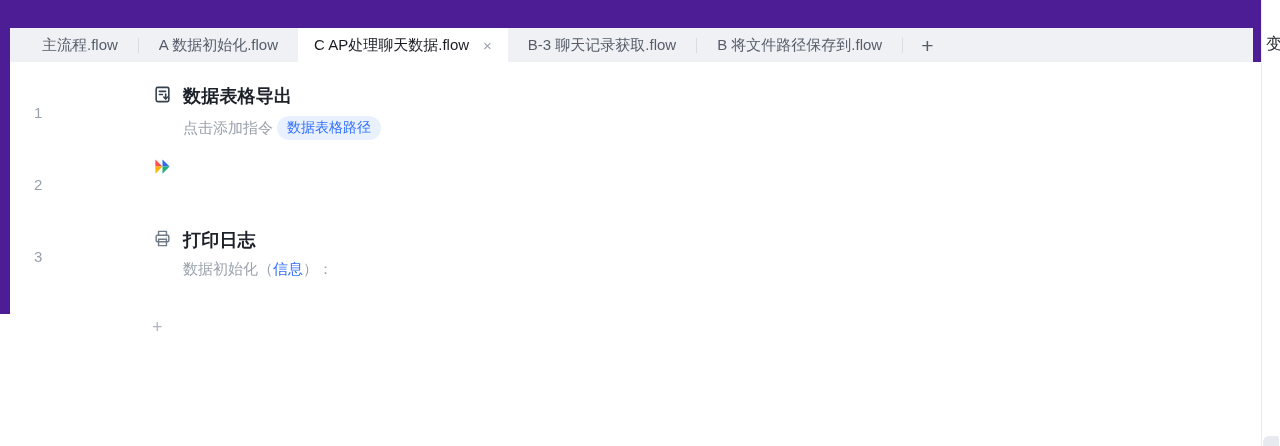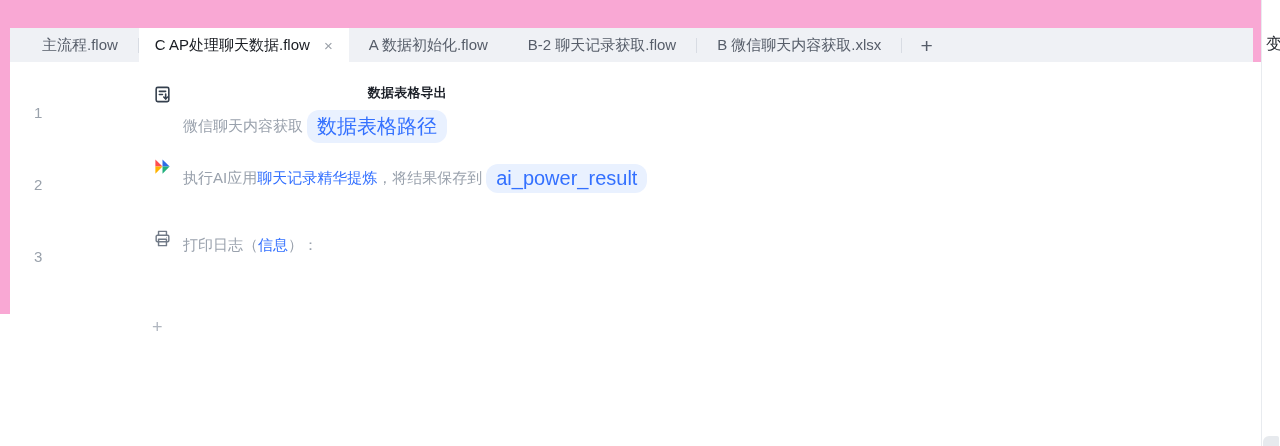--- a/index.html
+++ b/index.html
@@ -1,42 +1,42 @@
 <!DOCTYPE html>
 <html><head>
 <meta charset="utf-8">
 <style>
   * { margin:0; padding:0; box-sizing:border-box; }
   html,body { width:1280px; height:446px; background:#ffffff; overflow:hidden;
     font-family:"Liberation Sans","DejaVu Sans",sans-serif; }
-  .stage { position:relative; width:1280px; height:314px; background:#f9a8d4;text-decoration:underline; }
+  .stage { position:relative; width:1280px; height:314px; background:#4c1d95;text-decoration:underline; }
 
   
   .tabbar { position:absolute; left:10px; top:28px; right:27px; height:34px;
     background:#eff1f5; display:flex; align-items:center; padding-left:12px; }
   .tabs { display:flex; align-items:center; height:100%; }
   .tab { display:flex; align-items:center; height:100%; padding:0 20px;
     font-size:15px; color:#565d69; cursor:default; white-space:nowrap; }
   .tab.active { background:#ffffff; color:#191c22; font-weight:500; padding:0 16px; gap:14px; }
   .tab-close { font-size:15px; color:#9aa0a8; line-height:1; }
   .tab-divider { width:1px; height:15px; background:#d8dce3; }
   .tab-add { font-size:21px; color:#565d69; padding:0 4px; margin-left:14px; line-height:1; font-weight:300; }
 
   
   .content { position:absolute; left:10px; top:62px; right:19px; bottom:0; background:#fff; padding-top:22px; }
   .step-row { display:flex; align-items:flex-start; height:72px; }
   .row-num { width:142px; padding-left:24px; align-self:stretch; display:flex; align-items:center;
     font-size:15px; color:#99a1ab; }
   .row-num span { transform:translateY(-8px); }
   .step-icon { width:20px; margin-right:11px; padding-top:1px; display:flex; justify-content:center; }
-  .step-title { font-size:13px; font-weight:700; color:#1d2129; letter-spacing:.2px;text-align:right; }
+  .step-title { font-size:18px; font-weight:700; color:#1d2129; letter-spacing:.2px; }
   .step-desc { margin-top:8px; font-size:15px; color:#9aa2ad; display:flex; align-items:center; flex-wrap:wrap; }
   .seg-muted { color:#9aa2ad; }
   .seg-link { color:#3370ff; }
-  .seg-pill { background:#e9f1ff; color:#3370ff; font-size:20px; padding:3px 10px;
+  .seg-pill { background:#e9f1ff; color:#3370ff; font-size:14px; padding:3px 10px;
     border-radius:12px; margin-left:4px; }
 
   .add-row { display:flex; align-items:center; margin-left:142px; margin-top:18px;
     color:#b9bfc8; font-size:15px; gap:9px; }
   .add-plus { font-size:18px; line-height:1; font-weight:300; color:#b0b6bf; }
 
   
   .right-strip { position:absolute; top:0; right:0; width:19px; height:446px;
     border-left:1px solid #e8ebef; background:#fff; }
   .right-strip .panel-label { position:absolute; top:34px; left:4px; font-size:16px; color:#20242b; }
@@ -51,38 +51,38 @@
 <div class="stage">
 
   <div class="tabbar">
     <div class="tabs" id="tabs-container">
   <div class="tab">
     <span class="tab-label">主流程.flow</span>
 
   </div>
   <div class="tab-divider"></div>
 
+  <div class="tab">
+    <span class="tab-label">A 数据初始化.flow</span>
+
+  </div>
+
   <div class="tab active">
     <span class="tab-label">C AP处理聊天数据.flow</span>
     <span class="tab-close">×</span>
   </div>
 
   <div class="tab">
-    <span class="tab-label">A 数据初始化.flow</span>
-
-  </div>
-
-  <div class="tab">
-    <span class="tab-label">B-2 聊天记录获取.flow</span>
+    <span class="tab-label">B-3 聊天记录获取.flow</span>
 
   </div>
   <div class="tab-divider"></div>
 
   <div class="tab">
-    <span class="tab-label">B 微信聊天内容获取.xlsx</span>
+    <span class="tab-label">B 将文件路径保存到.flow</span>
 
   </div>
   <div class="tab-divider"></div>
 </div>
     <div class="tab-add">+</div>
   </div>
 
   <div class="content">
     <div id="steps-container">
   <div class="step-row">
@@ -94,63 +94,58 @@
     <rect x="4" y="3" width="16" height="18" rx="2"></rect>
     <line x1="8" y1="8" x2="16" y2="8"></line>
     <line x1="8" y1="12" x2="12" y2="12"></line>
     <line x1="16" y1="11.5" x2="16" y2="17.5"></line>
     <polyline points="13.6,15.2 16,17.6 18.4,15.2"></polyline>
   </svg>
 </div>
     <div class="step-body">
       <div class="step-title">数据表格导出</div>
       <div class="step-desc">
-              <span class="seg-muted">微信聊天内容获取</span>
+              <span class="seg-muted">点击添加指令</span>
               <span class="seg-pill">数据表格路径</span>
             </div>
     </div>
   </div>
 
   <div class="step-row">
     <div class="row-num">
             <span>2</span>
           </div>
     <div class="step-icon">
   <svg width="19" height="19" viewBox="0 0 24 24">
     <polygon points="3,3 12,12 3,12" fill="#ff4d4f"></polygon>
     <polygon points="3,12 12,12 3,21" fill="#ffb300"></polygon>
     <polygon points="12,3 21,12 12,12" fill="#2e6be6"></polygon>
     <polygon points="12,12 21,12 12,21" fill="#22b07d"></polygon>
   </svg>
 </div>
     <div class="step-body">
-      <div class="step-desc">
-              <span class="seg-muted">执行AI应用</span>
-              <span class="seg-link">聊天记录精华提炼</span>
-              <span class="seg-muted">，将结果保存到 </span>
-              <span class="seg-pill">ai_power_result</span>
-            </div>
     </div>
   </div>
 
   <div class="step-row">
     <div class="row-num">
             <span>3</span>
           </div>
     <div class="step-icon">
   <svg width="19" height="19" viewBox="0 0 24 24" fill="none" stroke="#717a87" stroke-width="1.8" stroke-linecap="round" stroke-linejoin="round">
     <polyline points="7,8 7,3 17,3 17,8"></polyline>
     <rect x="4" y="8" width="16" height="8" rx="1.5"></rect>
     <rect x="7" y="13" width="10" height="8"></rect>
     <circle cx="17" cy="10.5" r="0.6" fill="#717a87" stroke="none"></circle>
   </svg>
 </div>
     <div class="step-body">
+      <div class="step-title">打印日志</div>
       <div class="step-desc">
-              <span class="seg-muted">打印日志（</span>
+              <span class="seg-muted">数据初始化（</span>
               <span class="seg-link">信息</span>
               <span class="seg-muted">）：</span>
             </div>
     </div>
   </div>
 </div>
     <div class="add-row">
       <span class="add-plus">+</span>
     </div>
   </div>

